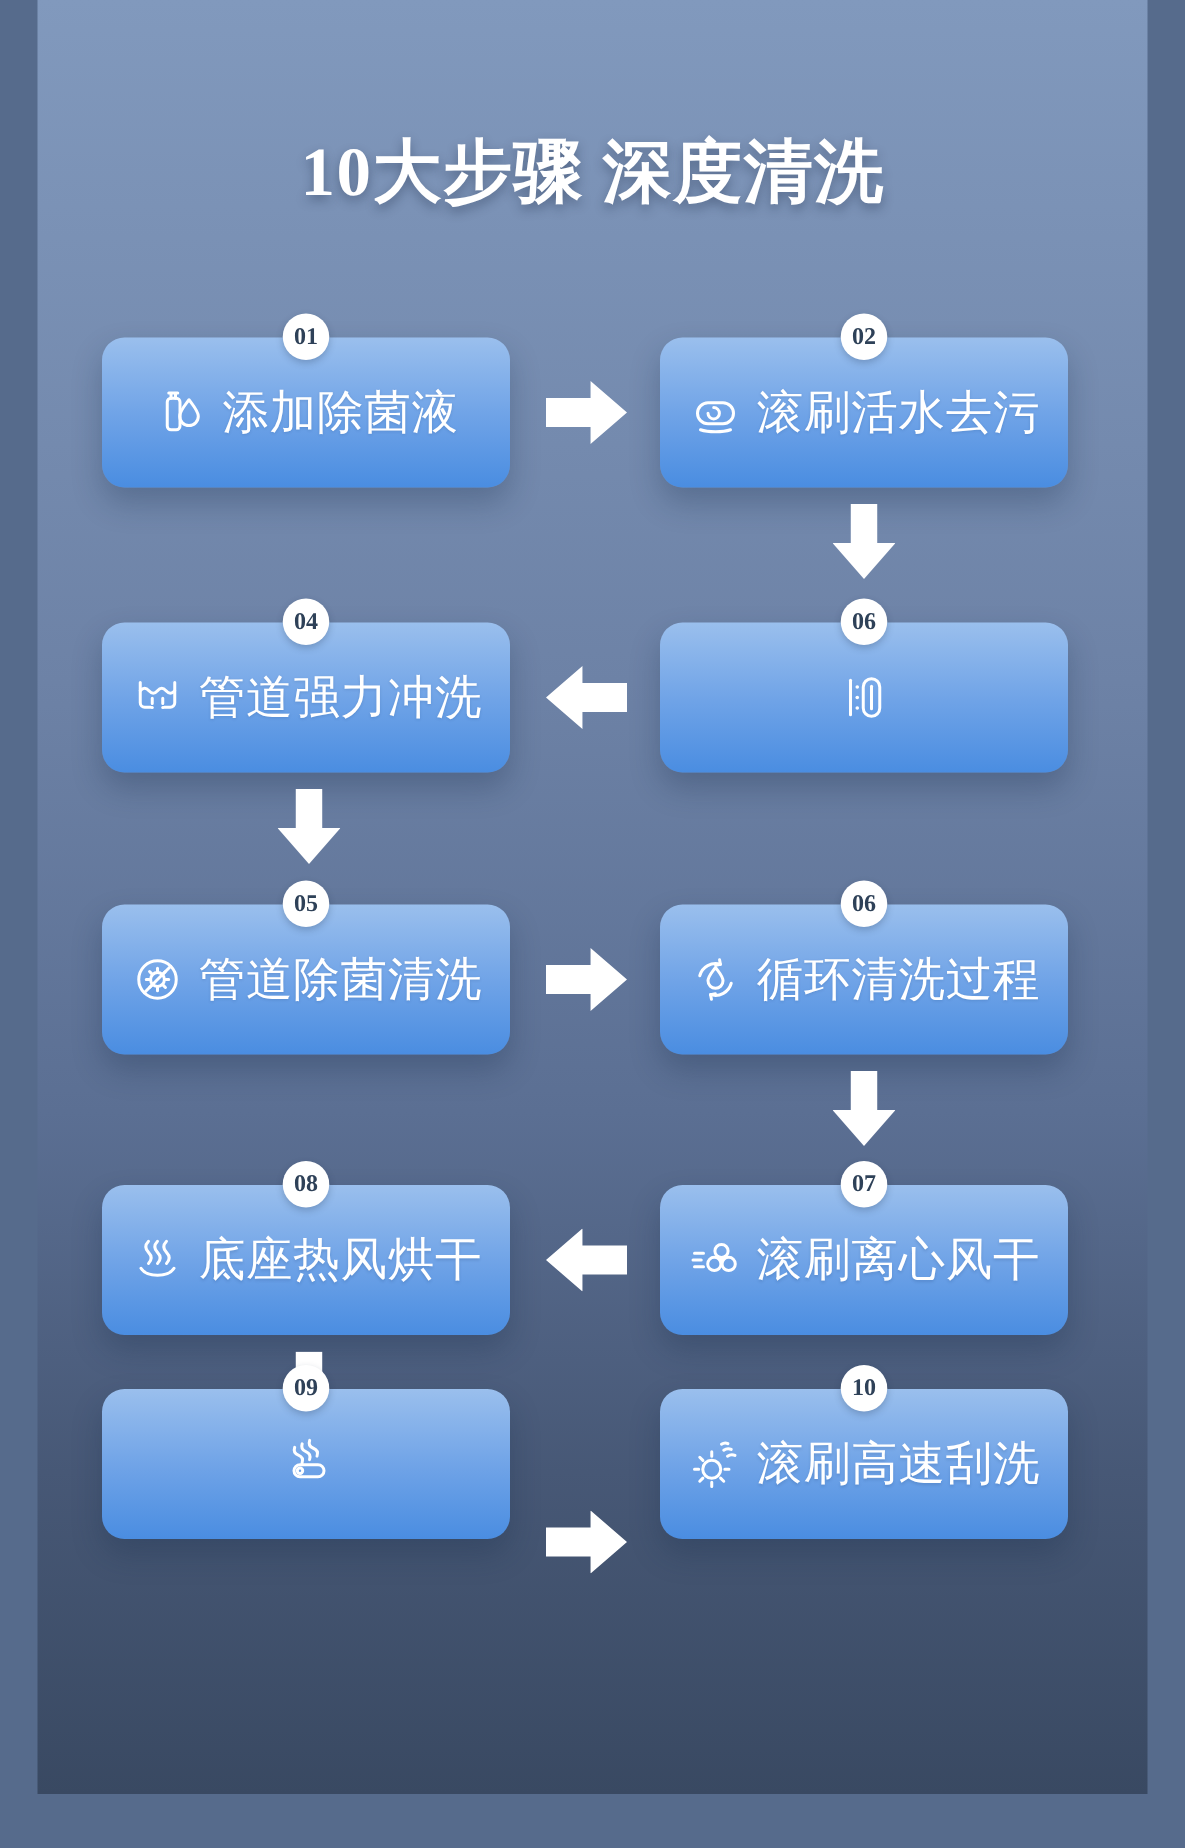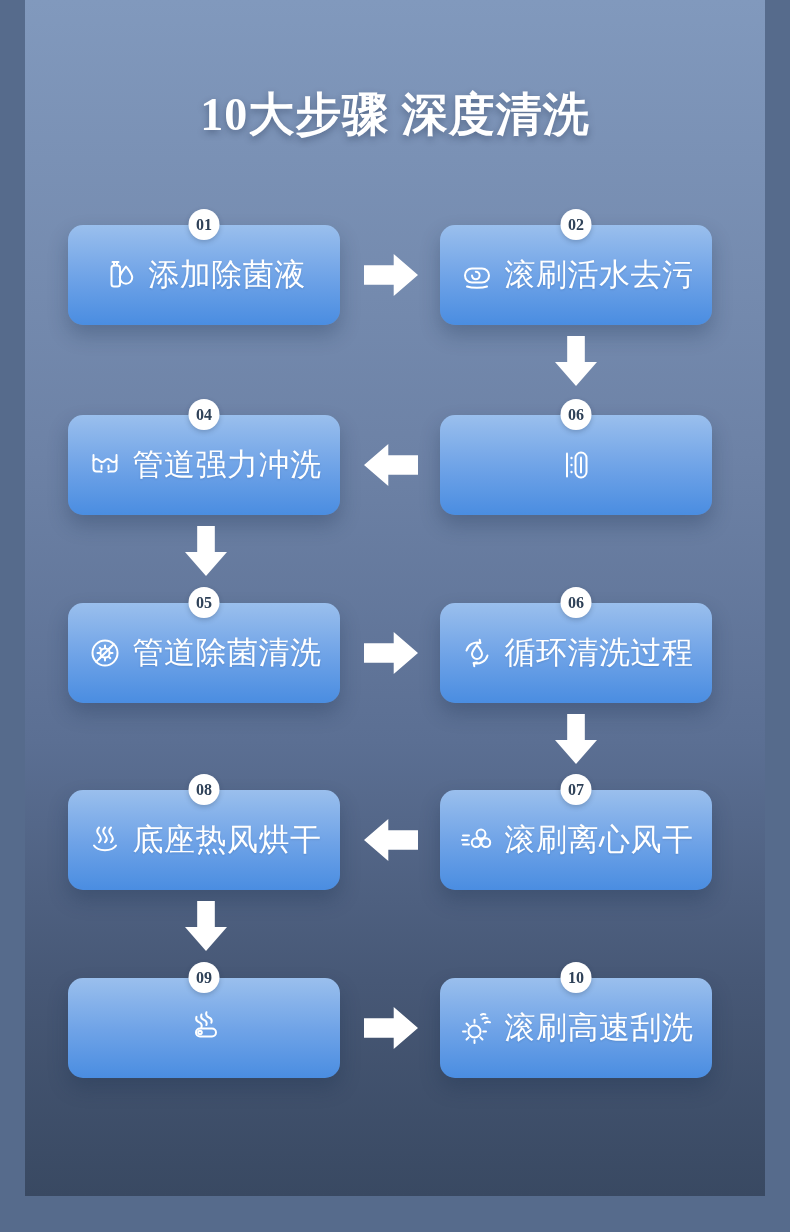--- a/index.html
+++ b/index.html
@@ -31,21 +31,21 @@
     position:absolute;top:-16px;left:50%;transform:translateX(-50%);
     width:31px;height:31px;border-radius:50%;background:#ffffff;color:#2e4158;
     font-size:16px;font-weight:700;display:flex;align-items:center;justify-content:center;
     box-shadow:0 2px 5px rgba(23,42,72,.25);
   }
   .icon{display:flex;align-items:center;justify-content:center;flex:0 0 auto;}
   .icon svg{display:block;}
   .icon svg *{stroke:#ffffff;stroke-width:2;fill:none;stroke-linecap:round;stroke-linejoin:round;}
   .icon svg .dot{fill:#ffffff;stroke:none;}
   .col-l{left:68px}.col-r{left:440px}
-  .r1{top:225px}.r2{top:415px}.r3{top:603px}.r4{top:790px}.r5{top:978px}
+  .r1{top:225px}.r2{top:415px}.r3{top:603px}.r4{top:790px}.r5{top:926px}
   .arrow-h{
     position:absolute;width:54px;height:42px;background:#fff;left:364px;
     filter:drop-shadow(0 3px 3px rgba(23,42,72,.32));
   }
   .arrow-right{clip-path:polygon(0 27%,55% 27%,55% 0,100% 50%,55% 100%,55% 73%,0 73%)}
   .arrow-left{clip-path:polygon(100% 27%,45% 27%,45% 0,0 50%,45% 100%,45% 73%,100% 73%)}
   .ah1{top:254px}.ah2{top:444px}.ah3{top:632px}.ah4{top:819px}.ah5{top:1007px}
   .arrow-down{
     position:absolute;width:42px;height:50px;background:#fff;
     clip-path:polygon(29% 0,71% 0,71% 52%,100% 52%,50% 100%,0 52%,29% 52%);

